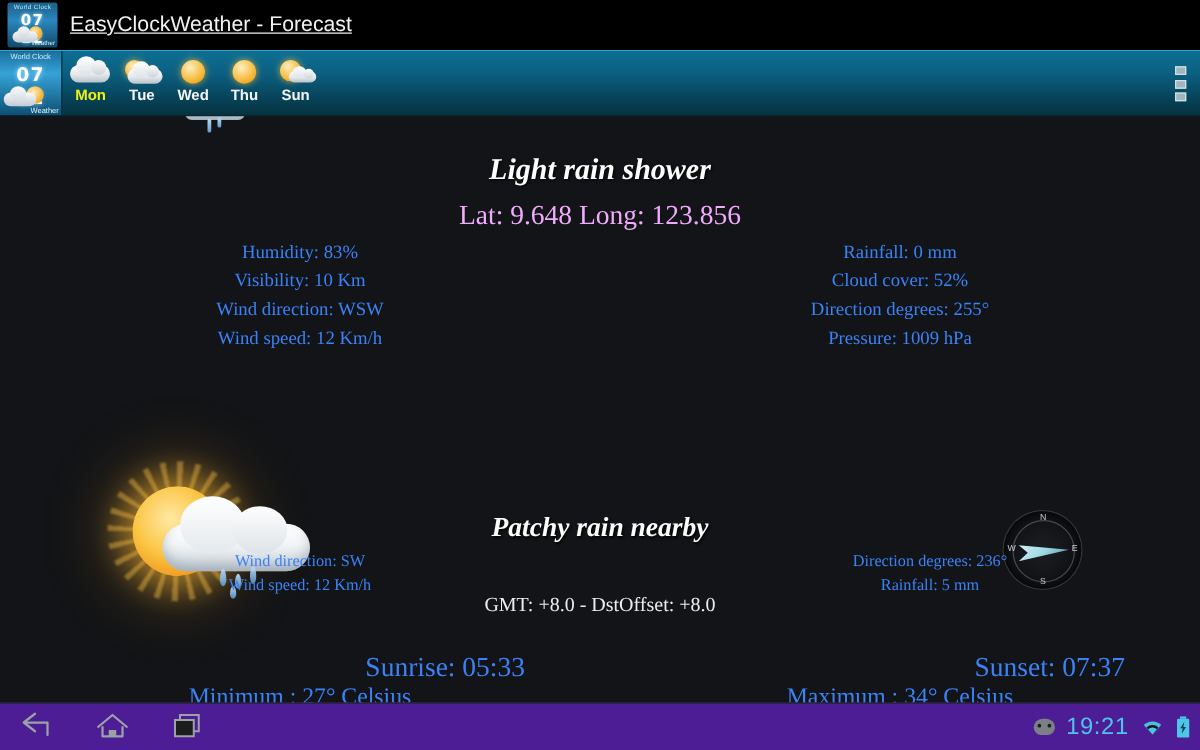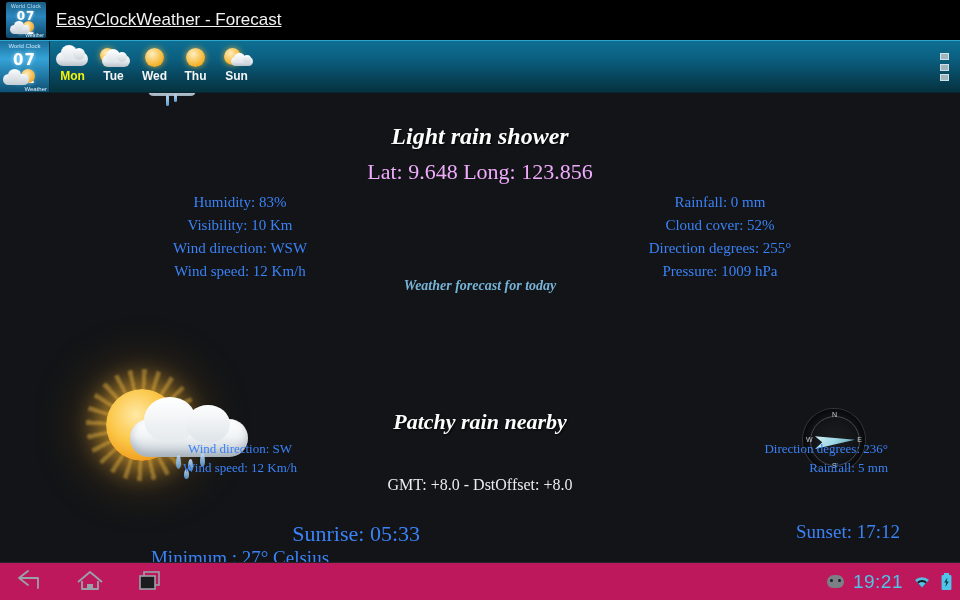--- a/index.html
+++ b/index.html
@@ -254,21 +254,21 @@
   .link-center {
     position: absolute; left: 0; top: 187px; width: 960px;
     text-align: center;
     color: #78b4d8;
     font-weight: bold; font-style: italic;
     font-size: 14px;
     cursor: pointer;
   }
 
   #left-col2  { left: 60px;  top: 348px; width: 360px; }
-  #right-col2 { left: 528px; top: 348px; width: 360px; text-align: right; }
+  #right-col2 { left: 564px; top: 348px; width: 360px; }
 
   .tz-block {
     position: absolute; left: 0; top: 381px; width: 960px;
     text-align: center; color: #ececec;
   }
   .tz-block .row { line-height: 26px; font-size: 16px; }
 
   #sun-left  { left: 60px;  top: 430px; width: 360px; }
   #sun-right { left: 540px; top: 430px; width: 360px; }
   #sun-left .row:first-child, #sun-right .row:first-child { font-size: 22px; line-height: 26px; text-align: right; }
@@ -346,21 +346,21 @@
     position: absolute; left: 12px; top: 24px;
     width: 40px; height: 16px;
     background: linear-gradient(135deg,#d8f2f7 0%,#9fd9e6 50%,#4e8d9c 100%);
     clip-path: polygon(0% 20%, 100% 42%, 0% 100%, 18% 58%);
   }
 
   
   .sysbar {
     position: absolute; left: 0; bottom: 0;
     width: 960px; height: 37px;
-    background: #be185d;
+    background: #4c1d95;
     border-top: 1px solid #23262a;
     z-index: 30;
   }
   .navbtn {
     position: absolute; top: 4px;
     width: 48px; height: 30px;
     cursor: pointer;
   }
   .navbtn svg { display: block; margin: 2px auto 0; }
   #nav-back { left: 6px; }
@@ -477,21 +477,20 @@
       <div class="row">Wind speed: 12 Km/h</div>
     </div>
 
     <div class="col serif" id="right-col">
       <div class="row">Rainfall: 0 mm</div>
       <div class="row">Cloud cover: 52%</div>
       <div class="row">Direction degrees: 255°</div>
       <div class="row">Pressure: 1009 hPa</div>
     </div>
 
-    <div class="link-center serif">Weather forecast for today</div>
 
     <div class="bigwx">
       <div class="rays"></div>
       <div class="bsun"></div>
       <div class="bcloud"></div>
       <div class="drop d1"></div>
       <div class="drop d2"></div>
       <div class="drop d3"></div>
       <div class="drop d4"></div>
     </div>
@@ -520,21 +519,22 @@
     <div class="tz-block serif">
       <div class="row">GMT: +8.0 - DstOffset: +8.0</div>
     </div>
 
     <div class="col serif" id="sun-left">
       <div class="row">Sunrise:  05:33</div>
       <div class="row">Minimum : 27° Celsius</div>
     </div>
 
     <div class="col serif" id="sun-right">
-      <div class="row">Sunset:  17:12</div>
+      <div class="row">Sunset:  07:37</div>
+      <div class="row">Maximum : 34° Celsius</div>
     </div>
 
   </div>
 
   <div class="sysbar">
     <div class="navbtn" id="nav-back">
       <svg width="30" height="24" viewBox="0 0 30 24">
         <path d="M4 9 L13 2 M4 9 L13 16 M4 9 L23 9 L23 19" fill="none" stroke="#9aa2a8" stroke-width="1.8" stroke-linecap="round" stroke-linejoin="round"></path>
       </svg>
     </div>

